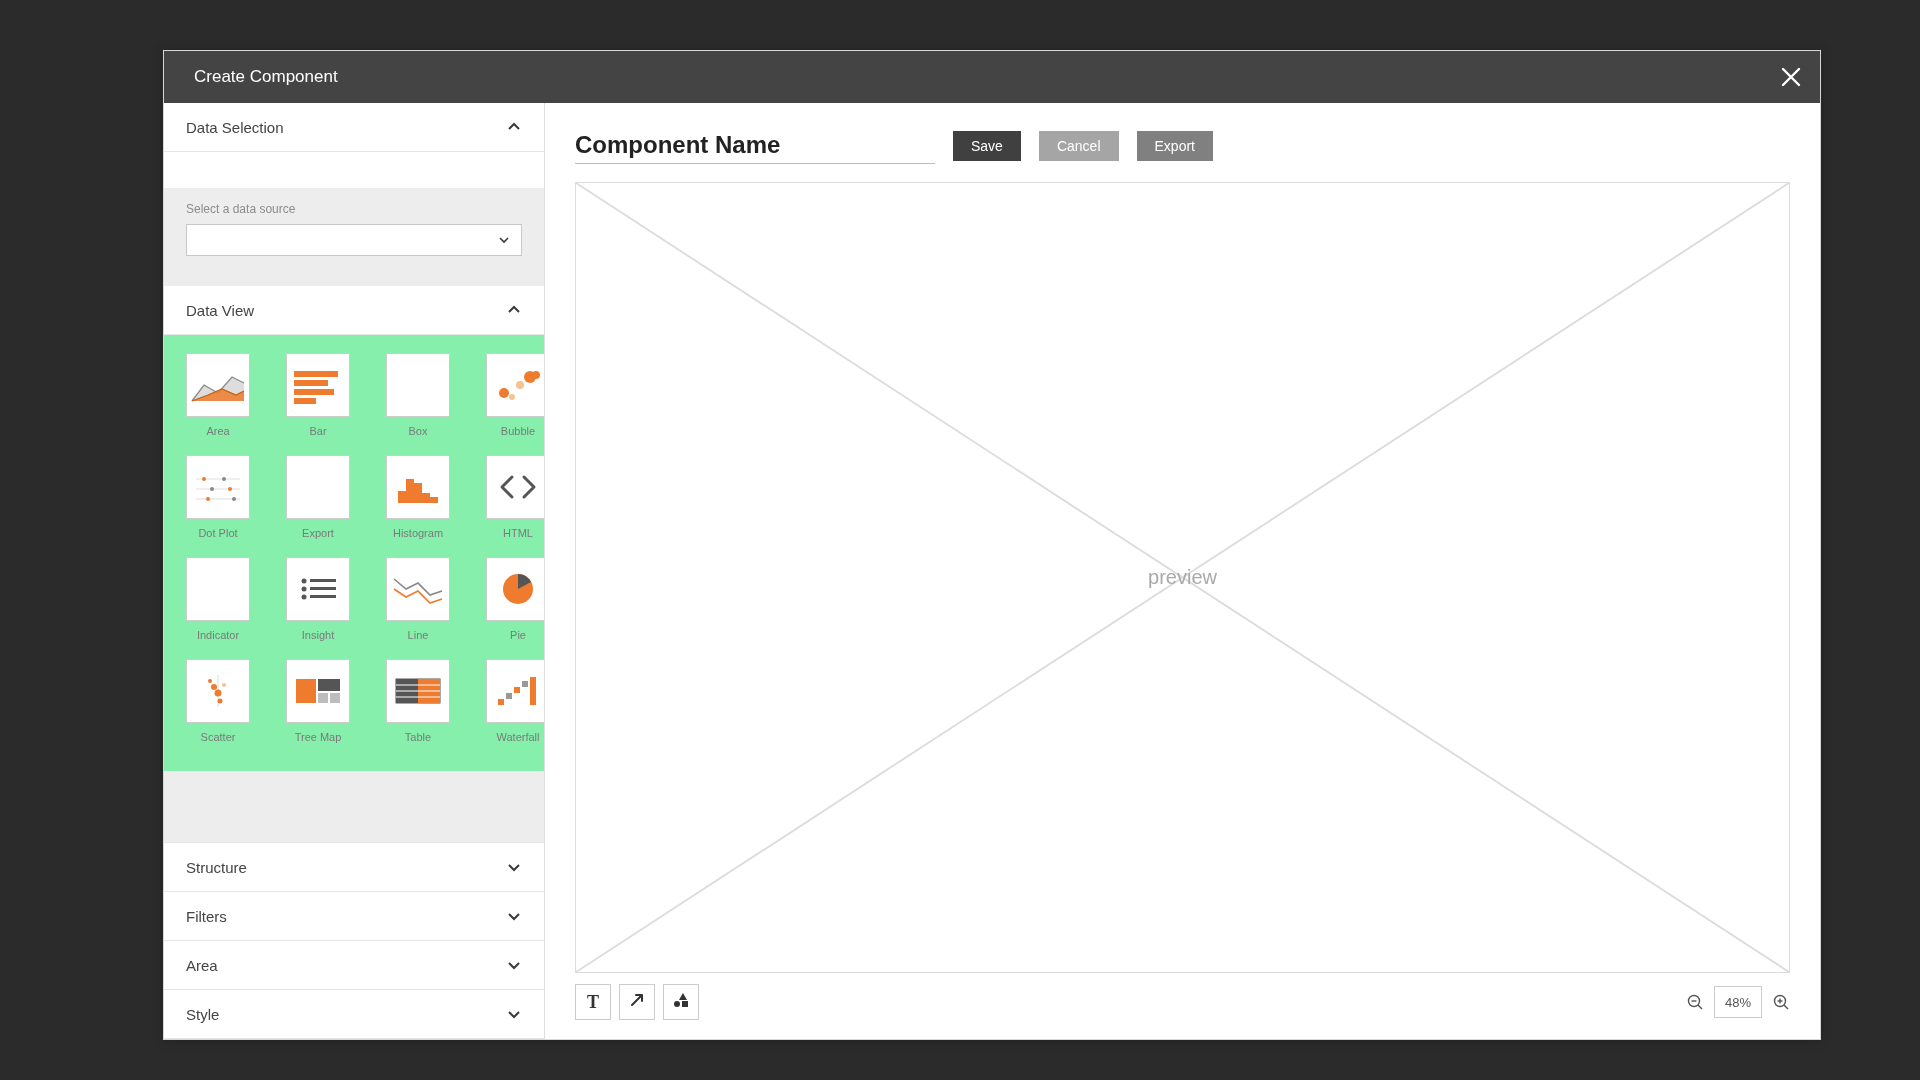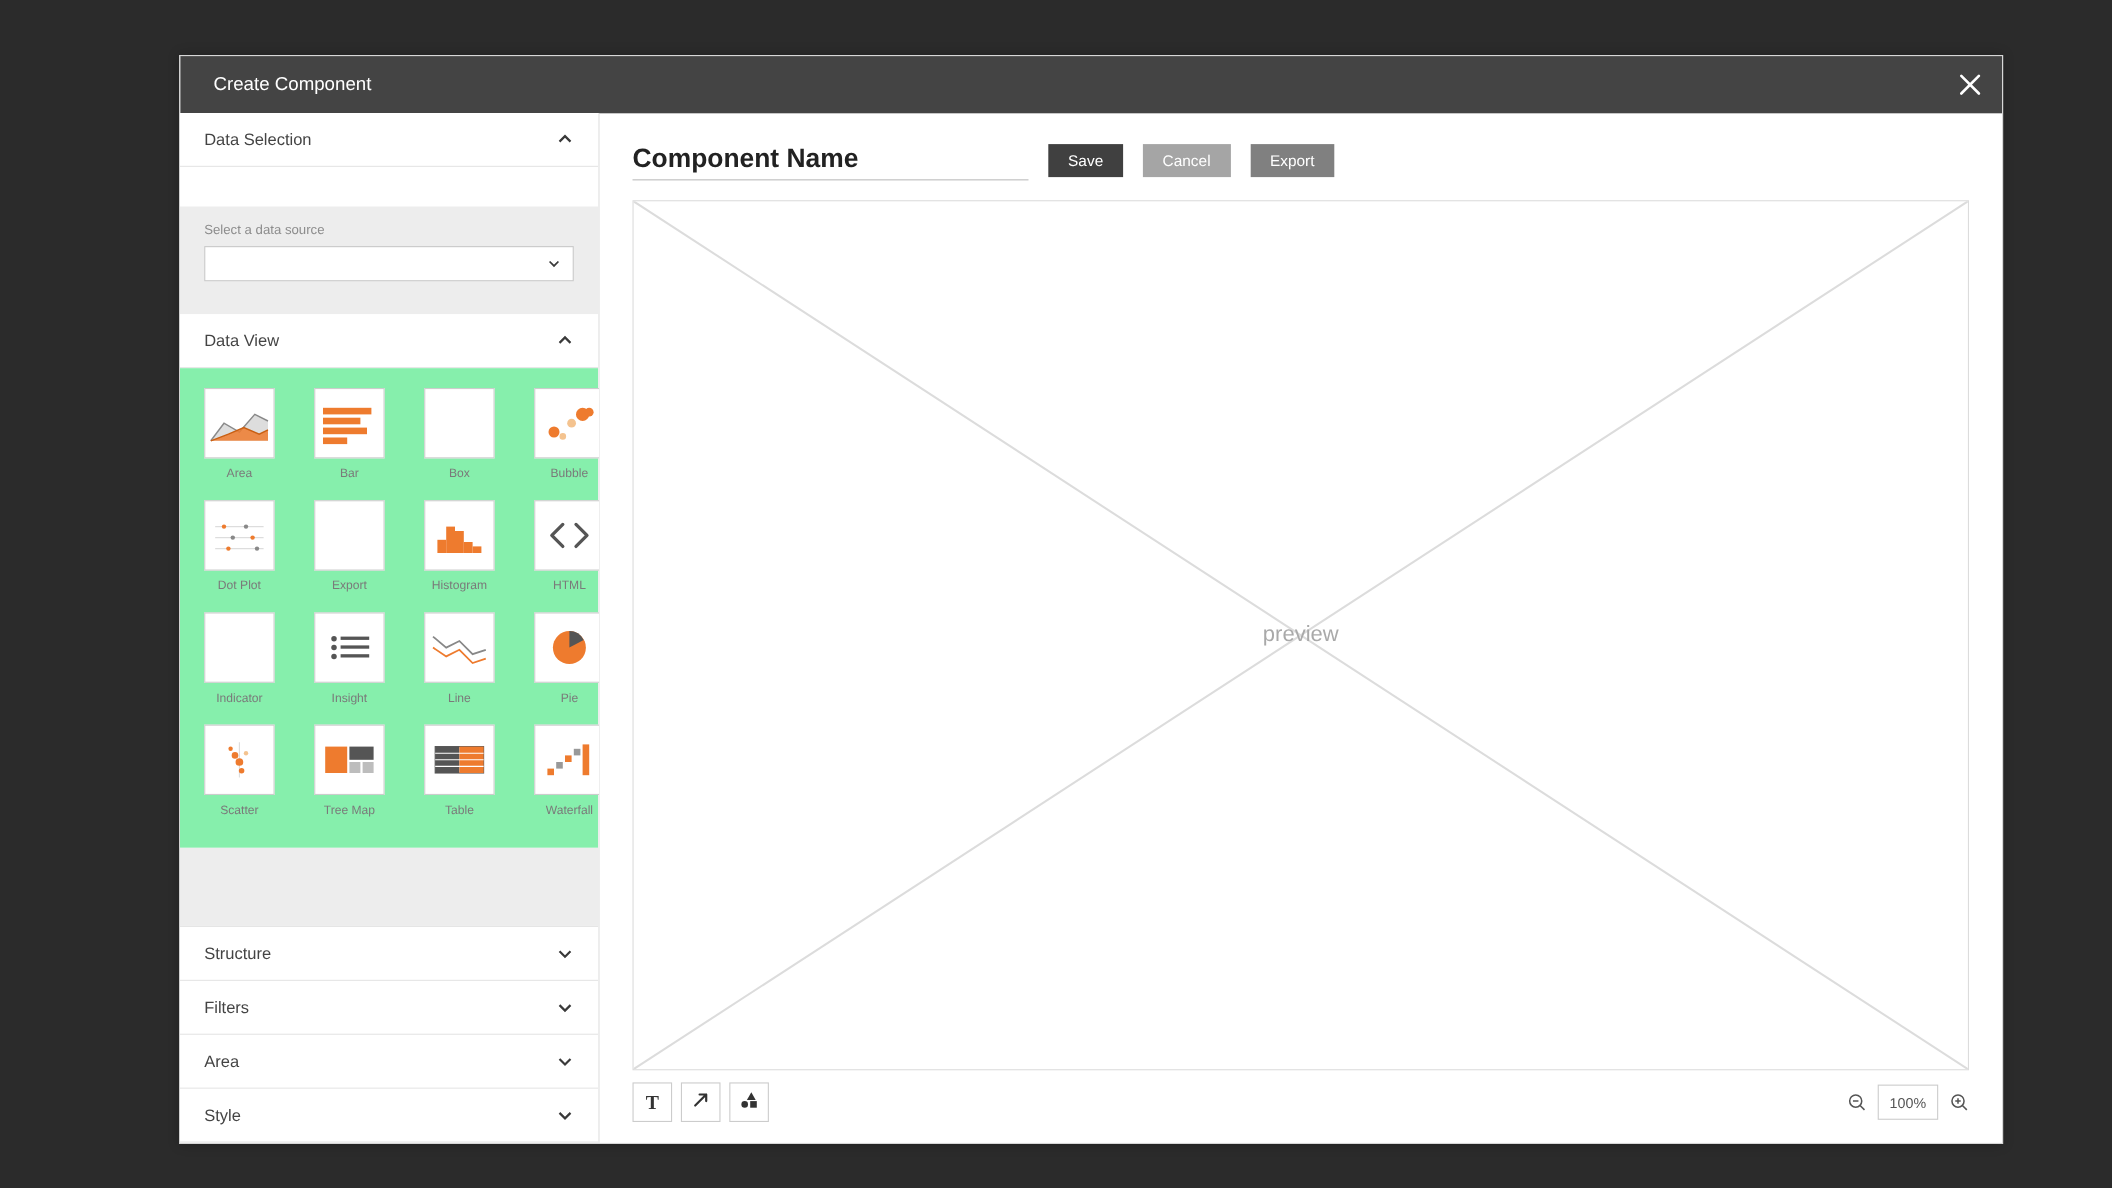--- a/index.html
+++ b/index.html
@@ -457,21 +457,21 @@
           </div>
         </div>
         <div class="footer-right">
           <span class="zicon">
             <svg width="18" height="18" viewBox="0 0 18 18">
                 <circle cx="8" cy="8" r="5.5" fill="none" stroke="#555" stroke-width="1.4"></circle>
                 <line x1="12" y1="12" x2="16" y2="16" stroke="#555" stroke-width="1.4"></line>
                 <line x1="5.5" y1="8" x2="10.5" y2="8" stroke="#555" stroke-width="1.4"></line>
               </svg>
           </span>
-          <span class="zoom-box">100%</span>
+          <span class="zoom-box">48%</span>
           <span class="zicon">
             <svg width="18" height="18" viewBox="0 0 18 18">
                 <circle cx="8" cy="8" r="5.5" fill="none" stroke="#555" stroke-width="1.4"></circle>
                 <line x1="12" y1="12" x2="16" y2="16" stroke="#555" stroke-width="1.4"></line>
                 <line x1="5.5" y1="8" x2="10.5" y2="8" stroke="#555" stroke-width="1.4"></line>
                 <line x1="8" y1="5.5" x2="8" y2="10.5" stroke="#555" stroke-width="1.4"></line>
               </svg>
           </span>
         </div>
       </div>

